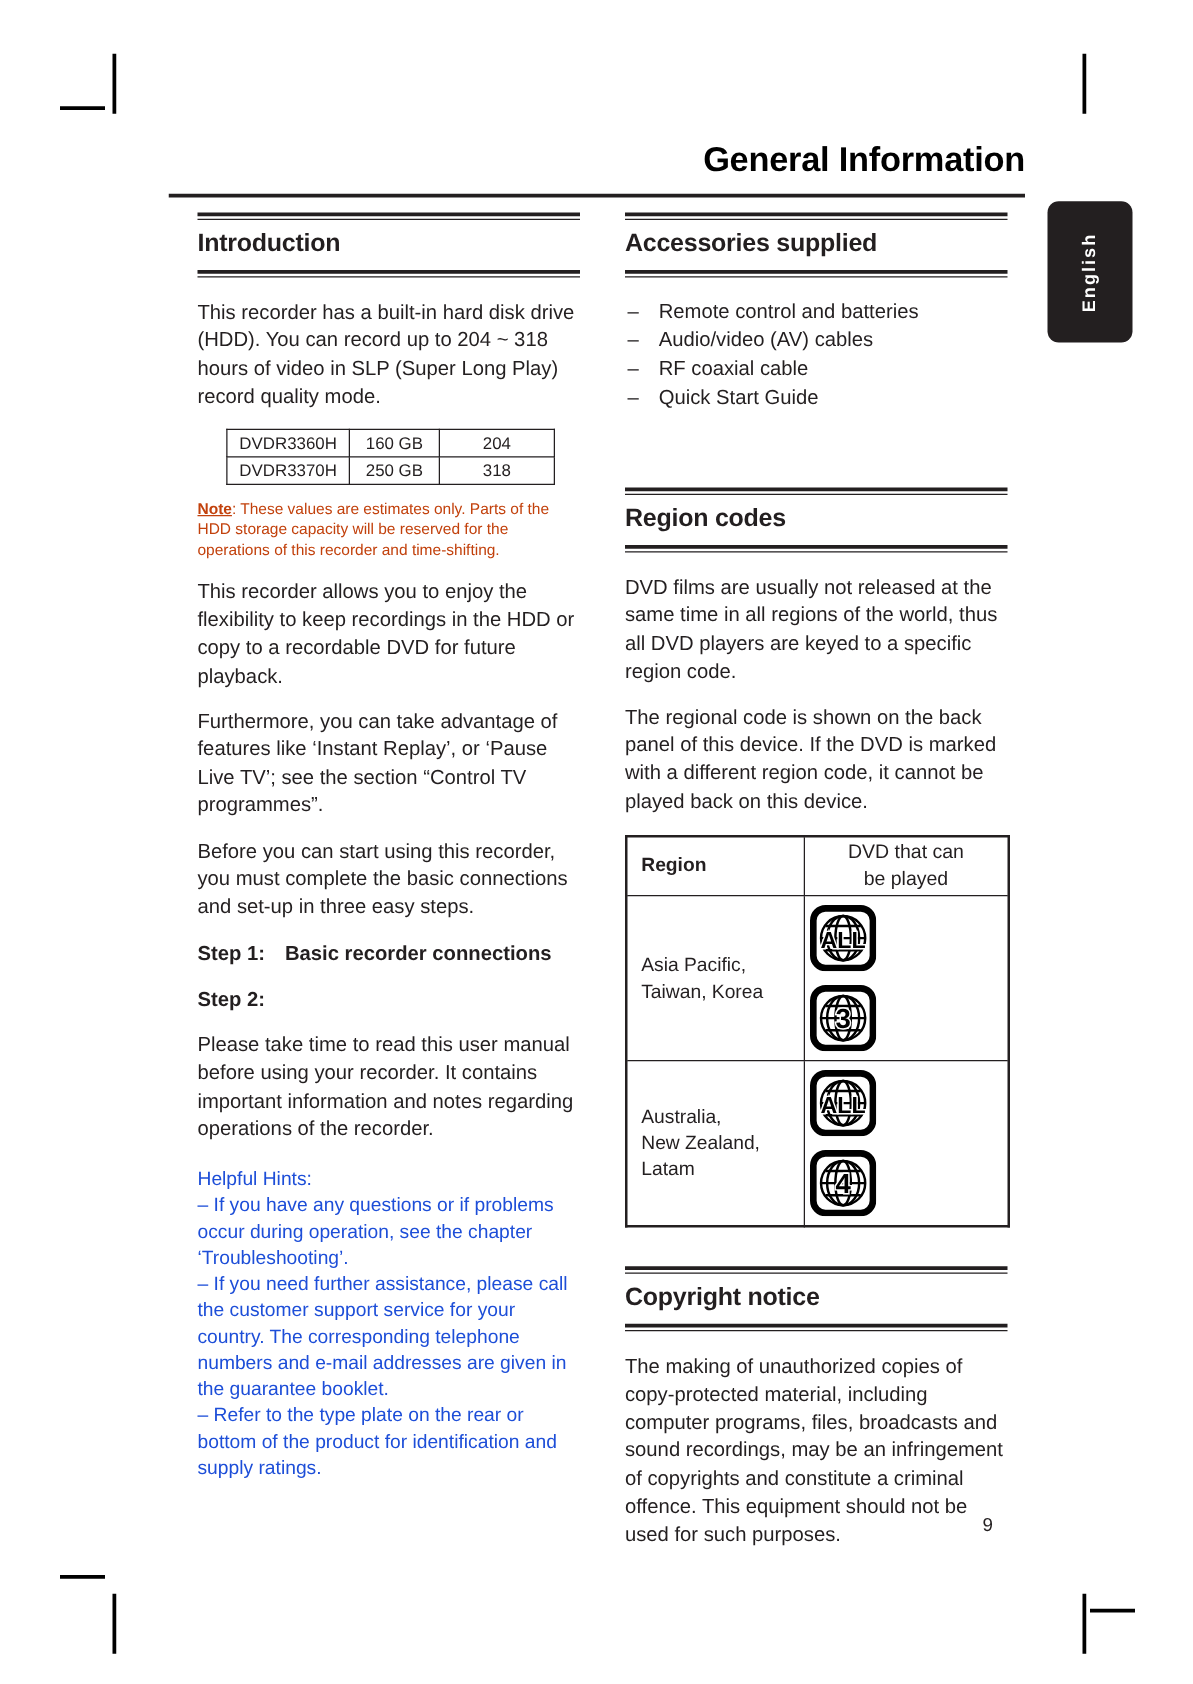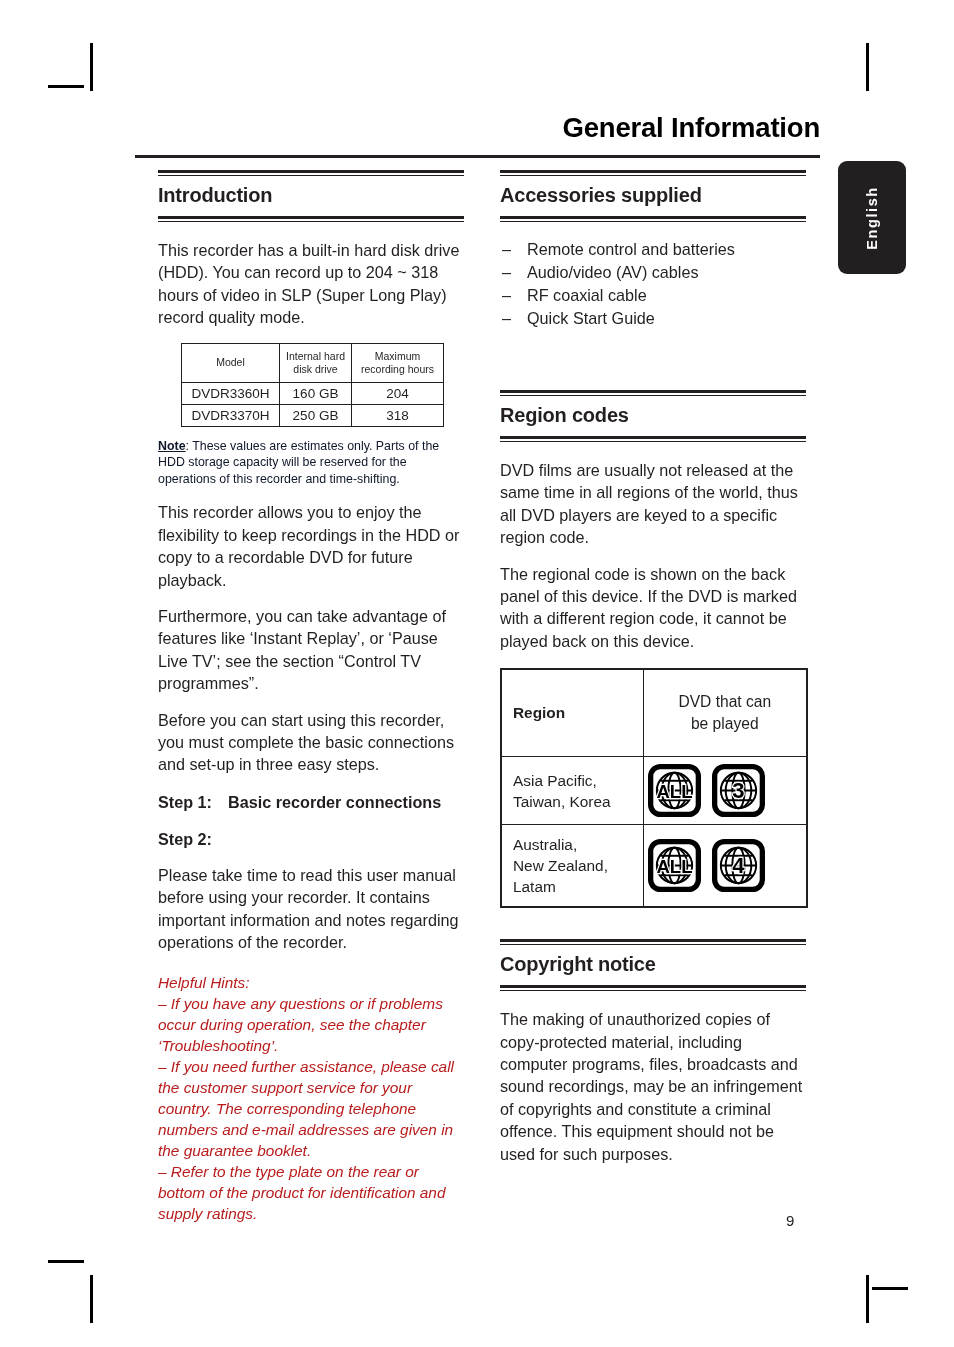--- a/index.html
+++ b/index.html
@@ -142,44 +142,43 @@
   }
   table.spec td.model { }
   table.spec col.c1 { width: 98px; }
   table.spec col.c2 { width: 72px; }
   table.spec col.c3 { width: 92px; }
 
   p.note {
     font-size: 12.4px;
     line-height: 16.6px;
     margin: 11px 0 0 0;
-    color: #0f172a;
+    color: #c2410c;
   }
   p.note b { font-weight: bold; text-decoration: underline; }
 
   
   .step {
     font-size: 16.2px;
     font-weight: bold;
     line-height: 21px;
     margin-top: 16px;
     display: flex;
     color: #231f20;
   }
   .step .step-label { width: 70px; flex: 0 0 70px; }
   .step .step-text  { flex: 1 1 auto; }
   .step.indent { padding-left: 3px; }
 
   
   .hints {
     font-size: 15.4px;
     line-height: 21px;
-    font-style: italic;
     margin-top: 18px;
-    color: #b91c1c;
+    color: #1d4ed8;
   }
   .hints .hint-title { display: block; }
   .hints .hint-item  { display: block; }
 
   
   #region-table-wrap { margin-top: 16px; }
   table.region {
     border-collapse: collapse;
     width: 306px;
     table-layout: fixed;
@@ -195,32 +194,32 @@
   table.region col.r2 { width: 164px; }
   table.region td.rh-left {
     font-size: 15.4px;
     font-weight: bold;
     padding: 11px 0 11px 11px;
   }
   table.region td.rh-right {
     font-size: 15.6px;
     line-height: 22px;
     text-align: center;
-    padding: 21px 6px;
+    padding: 1px 6px;
   }
   table.region td.rname {
     font-size: 15.4px;
     line-height: 21px;
     padding: 9px 0 9px 11px;
   }
   table.region td.ricons {
     text-align: center;
     padding: 7px 4px;
   }
-  .icon-pair { display: flex; gap: 11px; }
+  .icon-pair { display: flex; gap: 11px; flex-direction: column; }
   .region-icon { width: 53px; height: 53px; display: block; }
 
   
   #page-number {
     position: absolute;
     left: 786px;
     top: 1212px;
     font-size: 15px;
     color: #231f20;
   }
@@ -253,25 +252,20 @@
     <p class="body first">This recorder has a built-in hard disk drive (HDD). You can record up to 204 ~ 318 hours of video in SLP (Super Long Play) record quality mode.</p>
 
     <div id="hdd-table-wrap">
       <table class="spec">
         <colgroup>
             <col class="c1">
             <col class="c2">
             <col class="c3">
           </colgroup>
         <tbody>
-          <tr>
-            <td class="hdr">Model</td>
-            <td class="hdr"><span>Internal hard</span><br><span>disk drive</span></td>
-            <td class="hdr"><span>Maximum</span><br><span>recording hours</span></td>
-          </tr>
           <tr>
             <td class="val model">DVDR3360H</td>
             <td class="val">160 GB</td>
             <td class="val">204</td>
           </tr>
           <tr>
             <td class="val model">DVDR3370H</td>
             <td class="val">250 GB</td>
             <td class="val">318</td>
           </tr>

